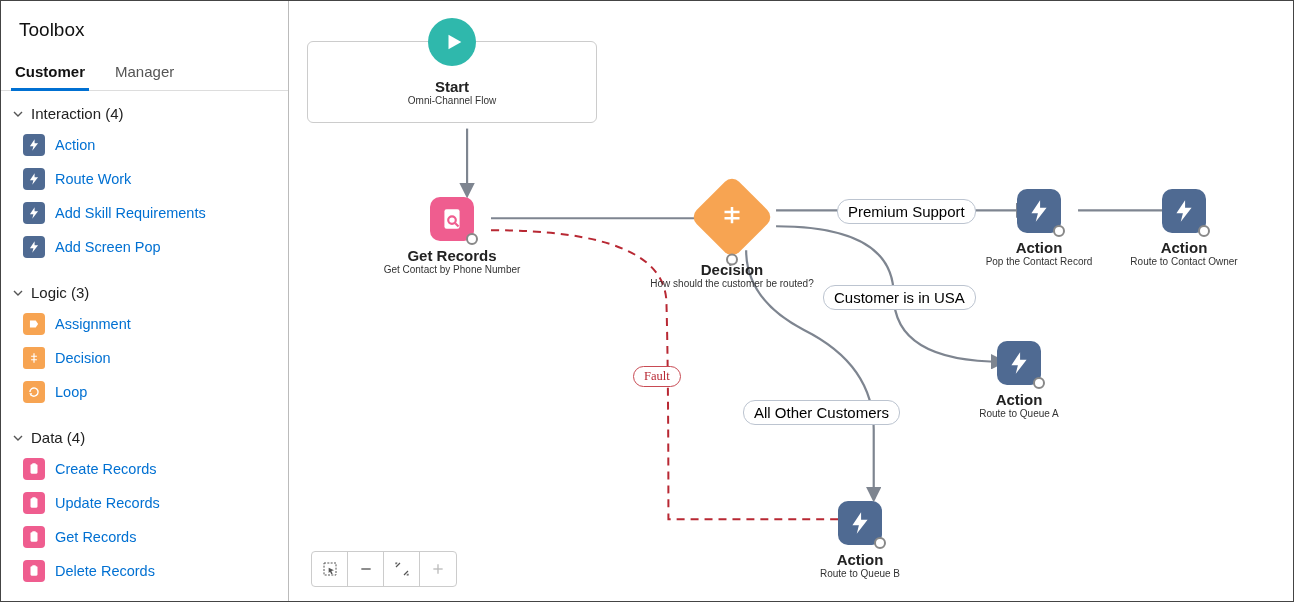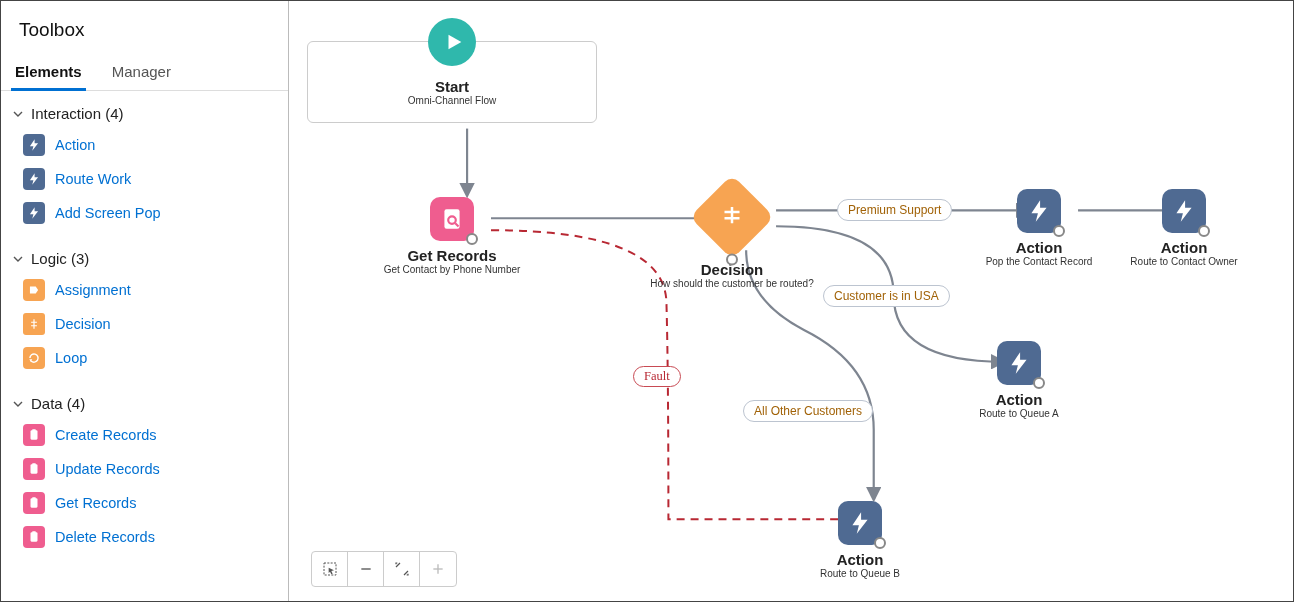--- a/index.html
+++ b/index.html
@@ -141,22 +141,22 @@
   .play {
     width: 48px; height: 48px; border-radius: 50%;
     background: #2fb8ac;
     display:flex; align-items:center; justify-content:center;
     margin-top:-34px;
     margin-bottom:6px;
   }
   .play svg { width:22px; height:22px; color:#fff; margin-left:4px; }
   .edge-label {
     position: absolute;
-    font-size: 12px;
-    color: #a16207;
+    font-size: 15px;
+    color: #000000;
     padding: 3px 10px;
     background: #fff;
     border: 1px solid #bcc4d0;
     border-radius: 12px;
     white-space: nowrap;
   }
   .fault-label {
     position: absolute;
     font-size: 12.5px;
     color: #b82833;
@@ -191,21 +191,21 @@
 </style>
 </head>
 <body>
 
 <div class="app">
 
   <aside class="sidebar">
     <div class="sidebar-title">Toolbox</div>
 
     <div class="tabs">
-      <div class="tab active">Elements</div>
+      <div class="tab active">Customer</div>
       <div class="tab">Manager</div>
     </div>
 
     <div class="cat">
       <div class="cat-header">
         <span class="chev">
           <svg viewBox="0 0 10 10">
               <path d="M1 3 L5 7 L9 3" fill="none" stroke="#555" stroke-width="1.4"></path>
             </svg>
         </span>
@@ -220,20 +220,28 @@
             </span>
           <span class="item-label">Action</span>
         </div>
         <div class="item">
           <span class="ibox c-indigo">
               <svg viewBox="0 0 24 24">
                 <path fill="currentColor" d="M13 2 L5 14 H11 L9 22 L19 9 H13 Z"></path>
               </svg>
             </span>
           <span class="item-label">Route Work</span>
+        </div>
+        <div class="item">
+          <span class="ibox c-indigo">
+              <svg viewBox="0 0 24 24">
+                <path fill="currentColor" d="M13 2 L5 14 H11 L9 22 L19 9 H13 Z"></path>
+              </svg>
+            </span>
+          <span class="item-label">Add Skill Requirements</span>
         </div>
         <div class="item">
           <span class="ibox c-indigo">
               <svg viewBox="0 0 24 24">
                 <path fill="currentColor" d="M13 2 L5 14 H11 L9 22 L19 9 H13 Z"></path>
               </svg>
             </span>
           <span class="item-label">Add Screen Pop</span>
         </div>
       </div>

